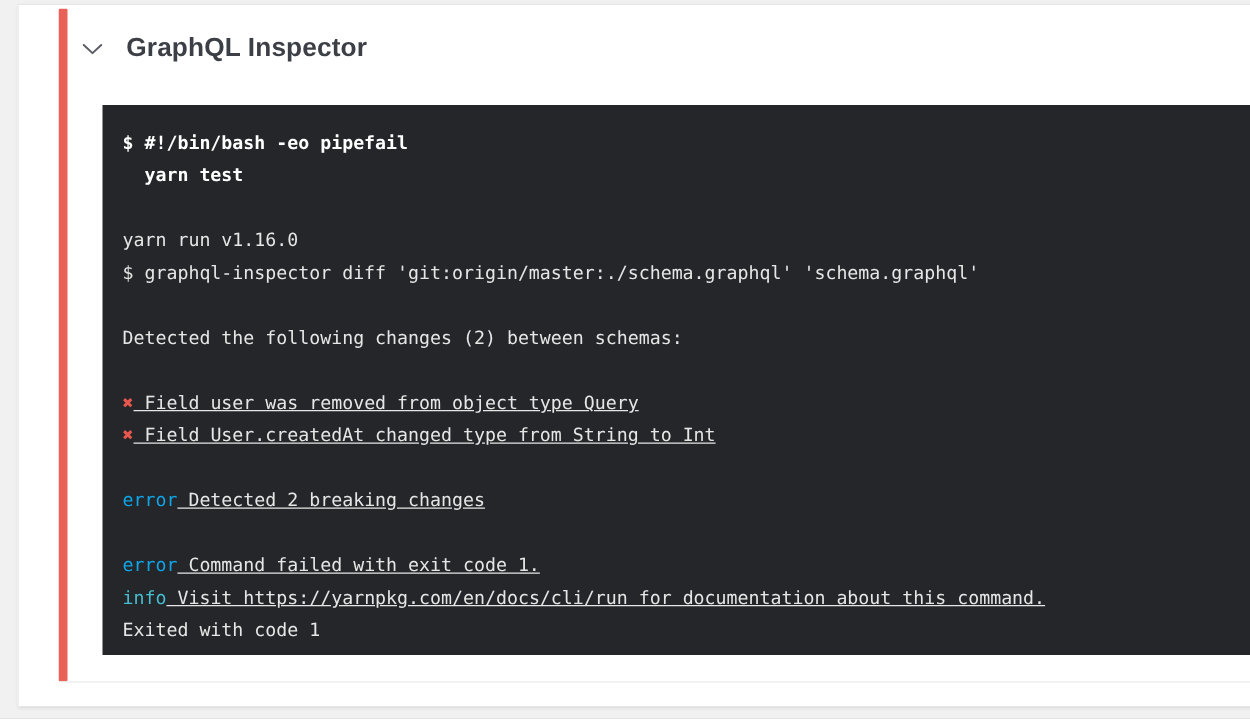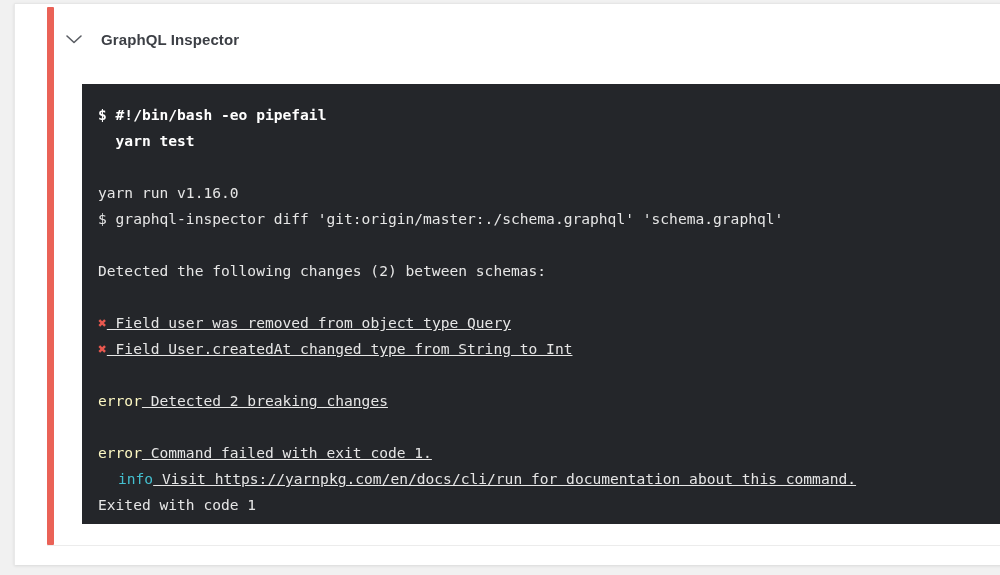--- a/index.html
+++ b/index.html
@@ -65,21 +65,21 @@
     width: 22px;
     height: 22px;
     display: inline-flex;
     align-items: center;
     justify-content: center;
     flex: none;
   }
   .chevron-icon svg { display: block; }
 
   .step-title {
-    font-size: 15px;
+    font-size: 21px;
     font-weight: bold;
     color: #3c3f45;
     letter-spacing: 0.1px;
     white-space: nowrap;
   }
 
   
   .console {
     position: absolute;
     left: 67px;
@@ -109,25 +109,24 @@
   .log-line.cmd {
     font-weight: bold;
     color: #ffffff;
   }
 
   .marker-x {
     color: #e8584f;
     font-weight: bold;
   }
   .tok-error {
-    color: #fef9c3;
+    color: #0ea5e9;
   }
   .tok-info {
     color: #44bfcf;
-    margin-left: 20px;
   }
   .tok-plain {
     color: #e6e6e6;
     text-decoration: underline;
   }
 
   
   .step-divider {
     position: absolute;
     left: 32px;

